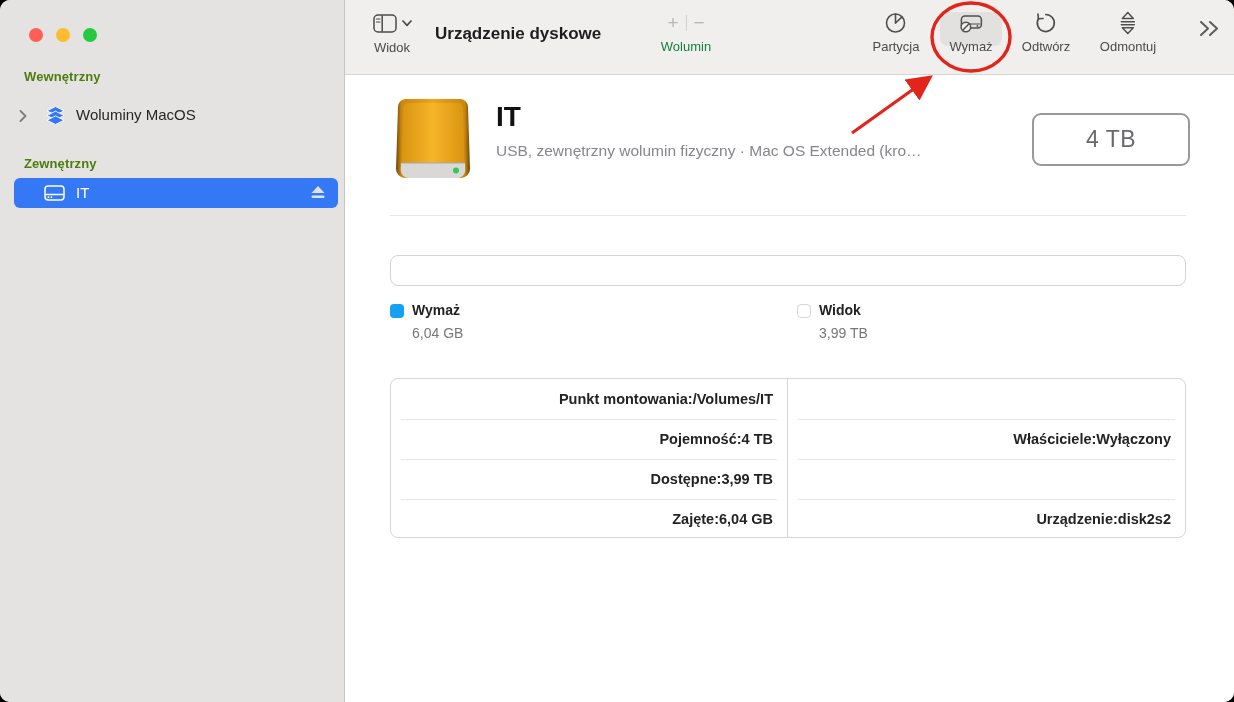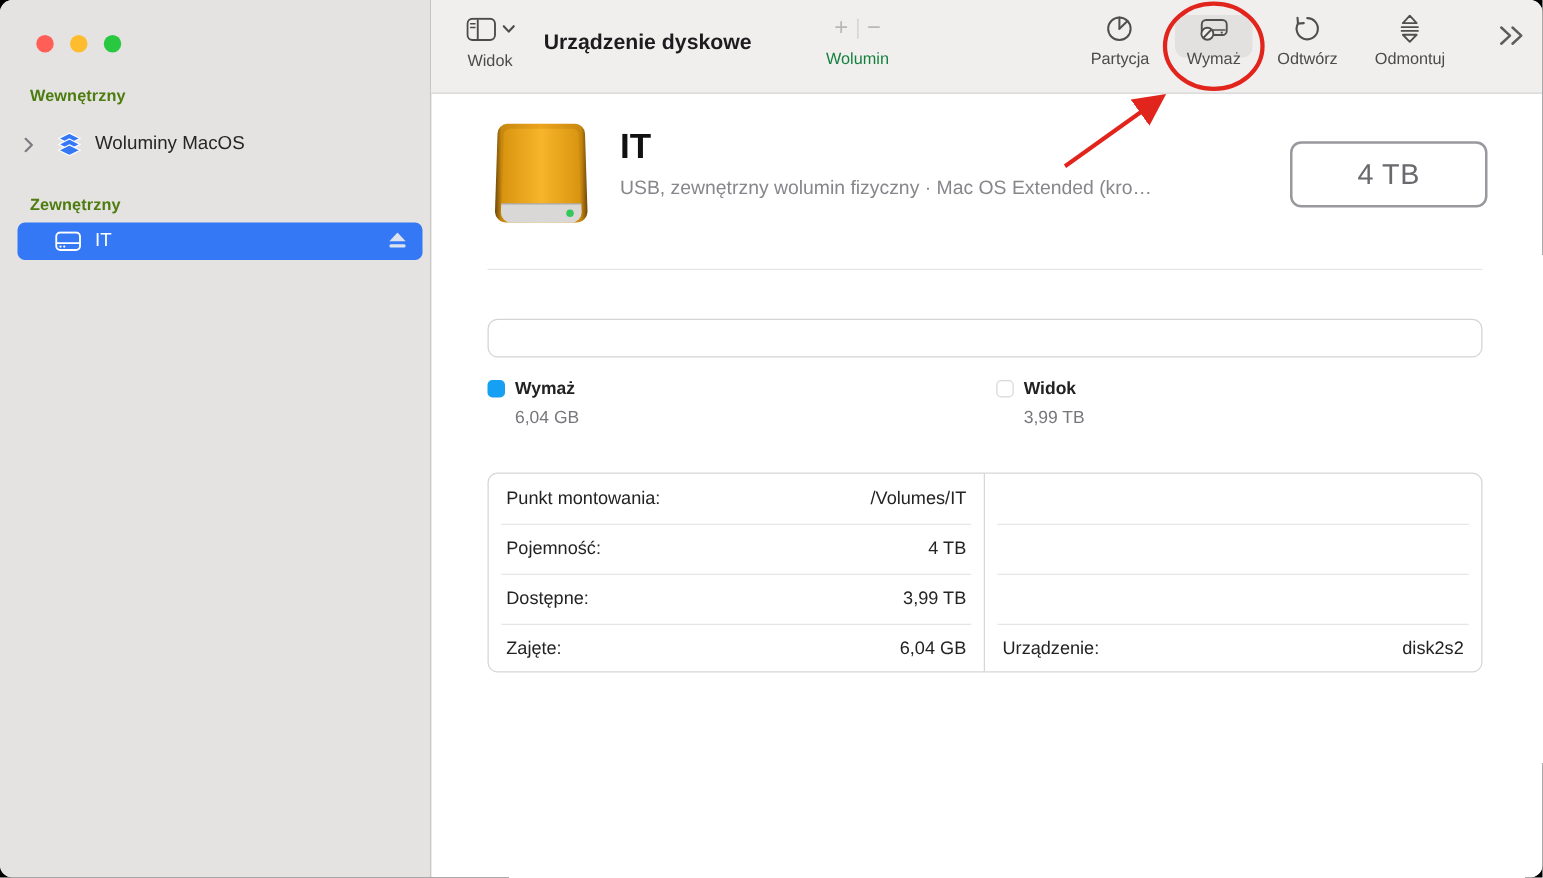--- a/index.html
+++ b/index.html
@@ -64,21 +64,21 @@
   .legend .val{margin-top:7px;font-size:14px;color:#76767b;}
   .legend.zajete{left:44px;}
   .legend.zajete .sw{background:#16a0f4;}
   .legend.wolne{left:451px;}
   .legend.wolne .sw{background:#fff;border:1.5px solid #d9d7d7;}
   .details{position:absolute;left:44px;top:302px;width:796px;height:160px;box-sizing:border-box;
     border:1px solid #d7d5d5;border-radius:8px;display:flex;}
   .dcol{position:relative;width:398px;height:100%;box-sizing:border-box;}
   .dcol.left{border-right:1px solid #d7d5d5;}
   .drow{position:absolute;left:0;width:100%;height:40px;box-sizing:border-box;padding:0 14px;
-    display:flex;justify-content:space-between;align-items:center;font-size:14.5px;color:#232325;}
+    display:flex;justify-content:flex-end;align-items:center;font-size:14.5px;color:#232325;font-weight:bold;}
   .drow .v{text-align:right;}
   .dsep{position:absolute;left:10px;right:10px;height:1px;background:#e7e5e5;}
 
   
   .annot{position:absolute;inset:0;pointer-events:none;z-index:50;}
   svg{display:block;}
 </style>
 </head>
 <body>
 
@@ -282,20 +282,24 @@
           <span class="v">3,99 TB</span>
         </div>
         <div class="dsep" style="top:120px"></div>
         <div class="drow" style="top:120px">
           <span class="k">Zajęte:</span>
           <span class="v">6,04 GB</span>
         </div>
       </div>
       <div class="dcol">
         <div class="dsep" style="top:40px"></div>
+        <div class="drow" style="top:40px">
+          <span class="k">Właściciele:</span>
+          <span class="v">Wyłączony</span>
+        </div>
         <div class="dsep" style="top:80px"></div>
         <div class="dsep" style="top:120px"></div>
         <div class="drow" style="top:120px">
           <span class="k">Urządzenie:</span>
           <span class="v">disk2s2</span>
         </div>
       </div>
     </div>
   </div>
 

